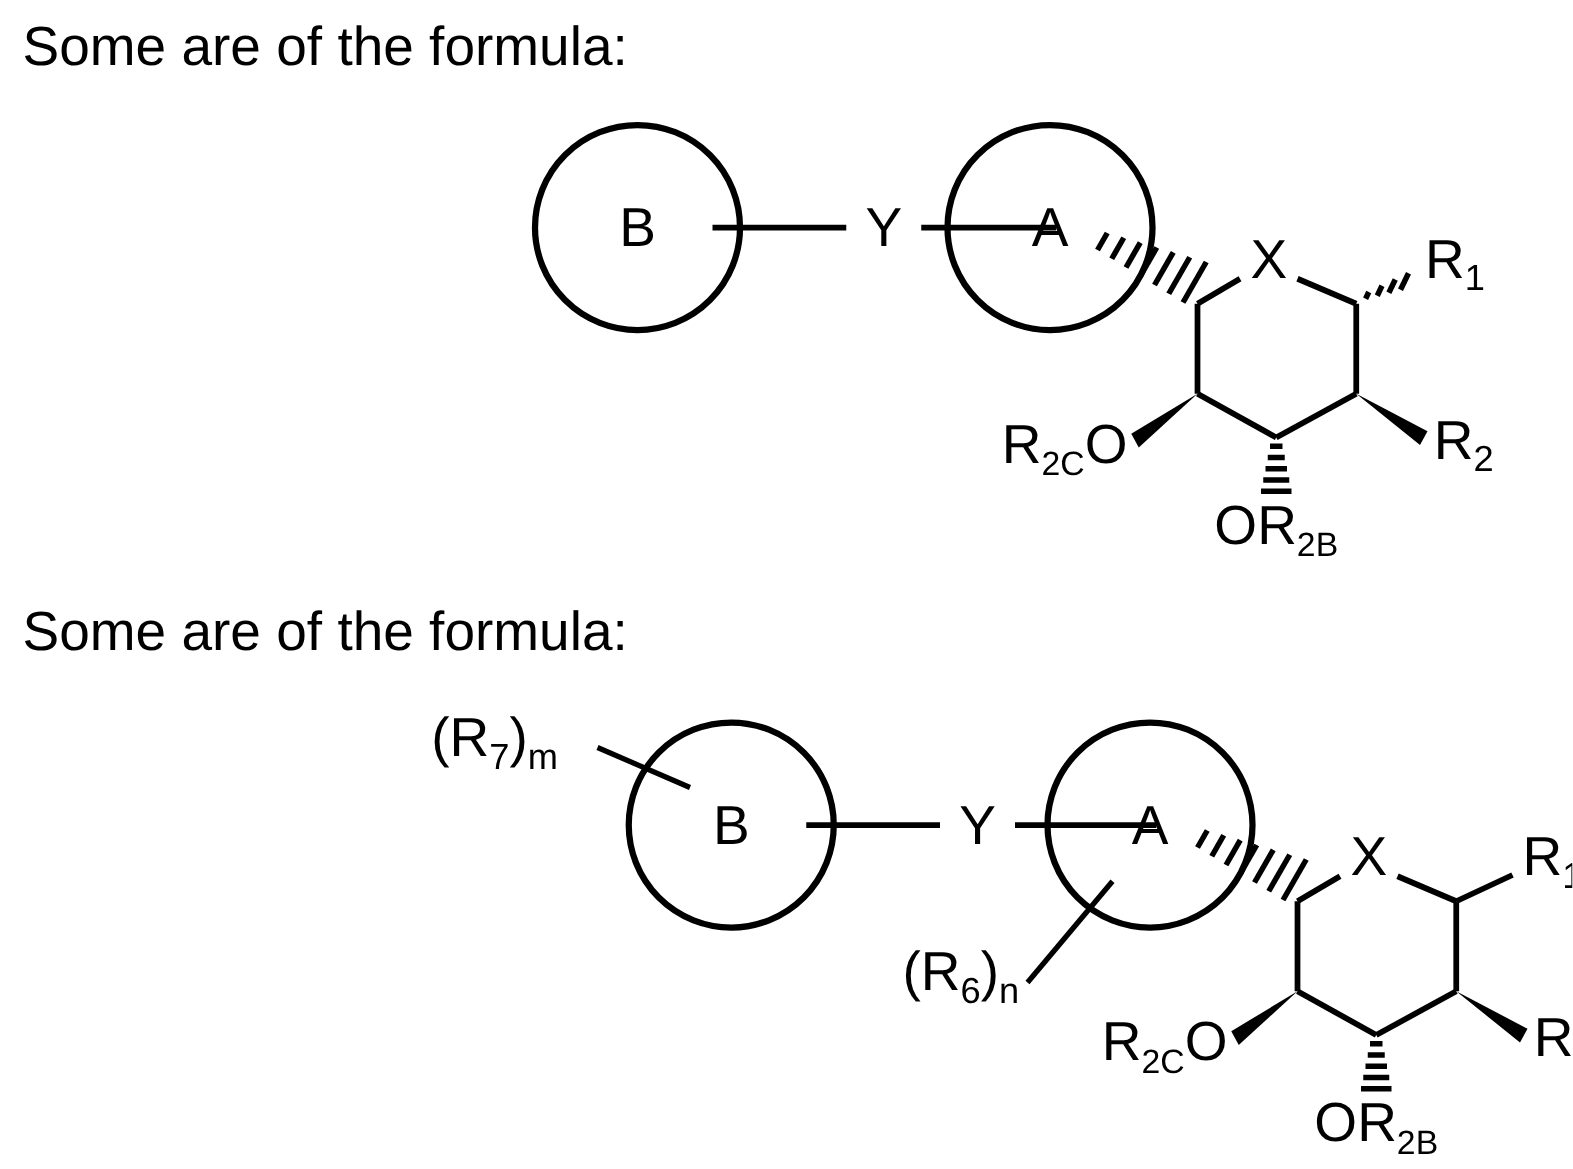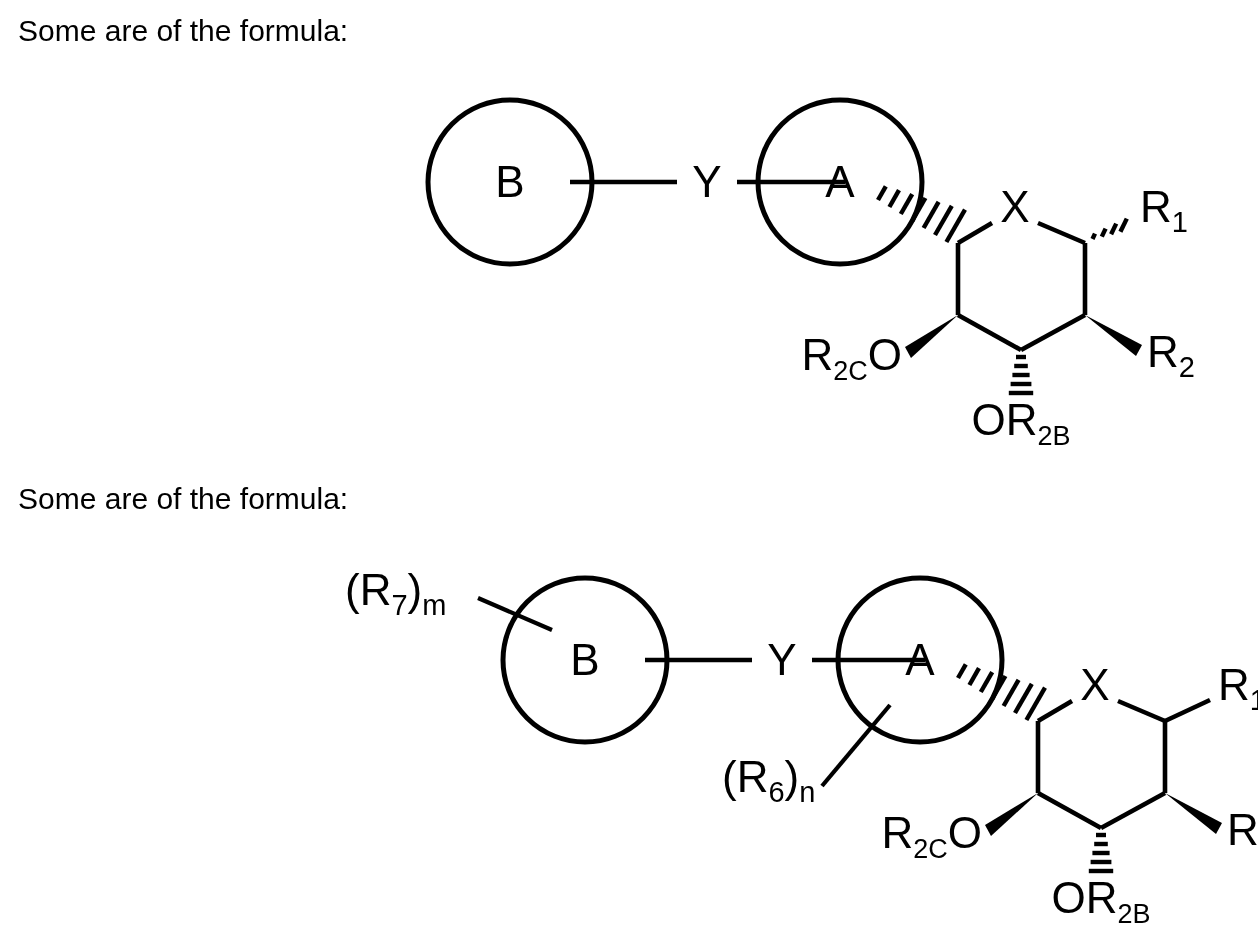--- a/index.html
+++ b/index.html
@@ -15,21 +15,21 @@
     position: relative;
     overflow: hidden;
   }
   .page {
     position: relative;
     width: 1258px;
     height: 935px;
   }
   .caption {
     position: absolute;
-    font-size: 30px;
+    font-size: 44px;
     line-height: 1;
     color: #000;
     white-space: nowrap;
     font-family: "Liberation Sans", sans-serif;
   }
   #caption-1 { left: 18px; top: 16px; }
   #caption-2 { left: 18px; top: 484px; }
 
   .formula-svg {
     position: absolute;

